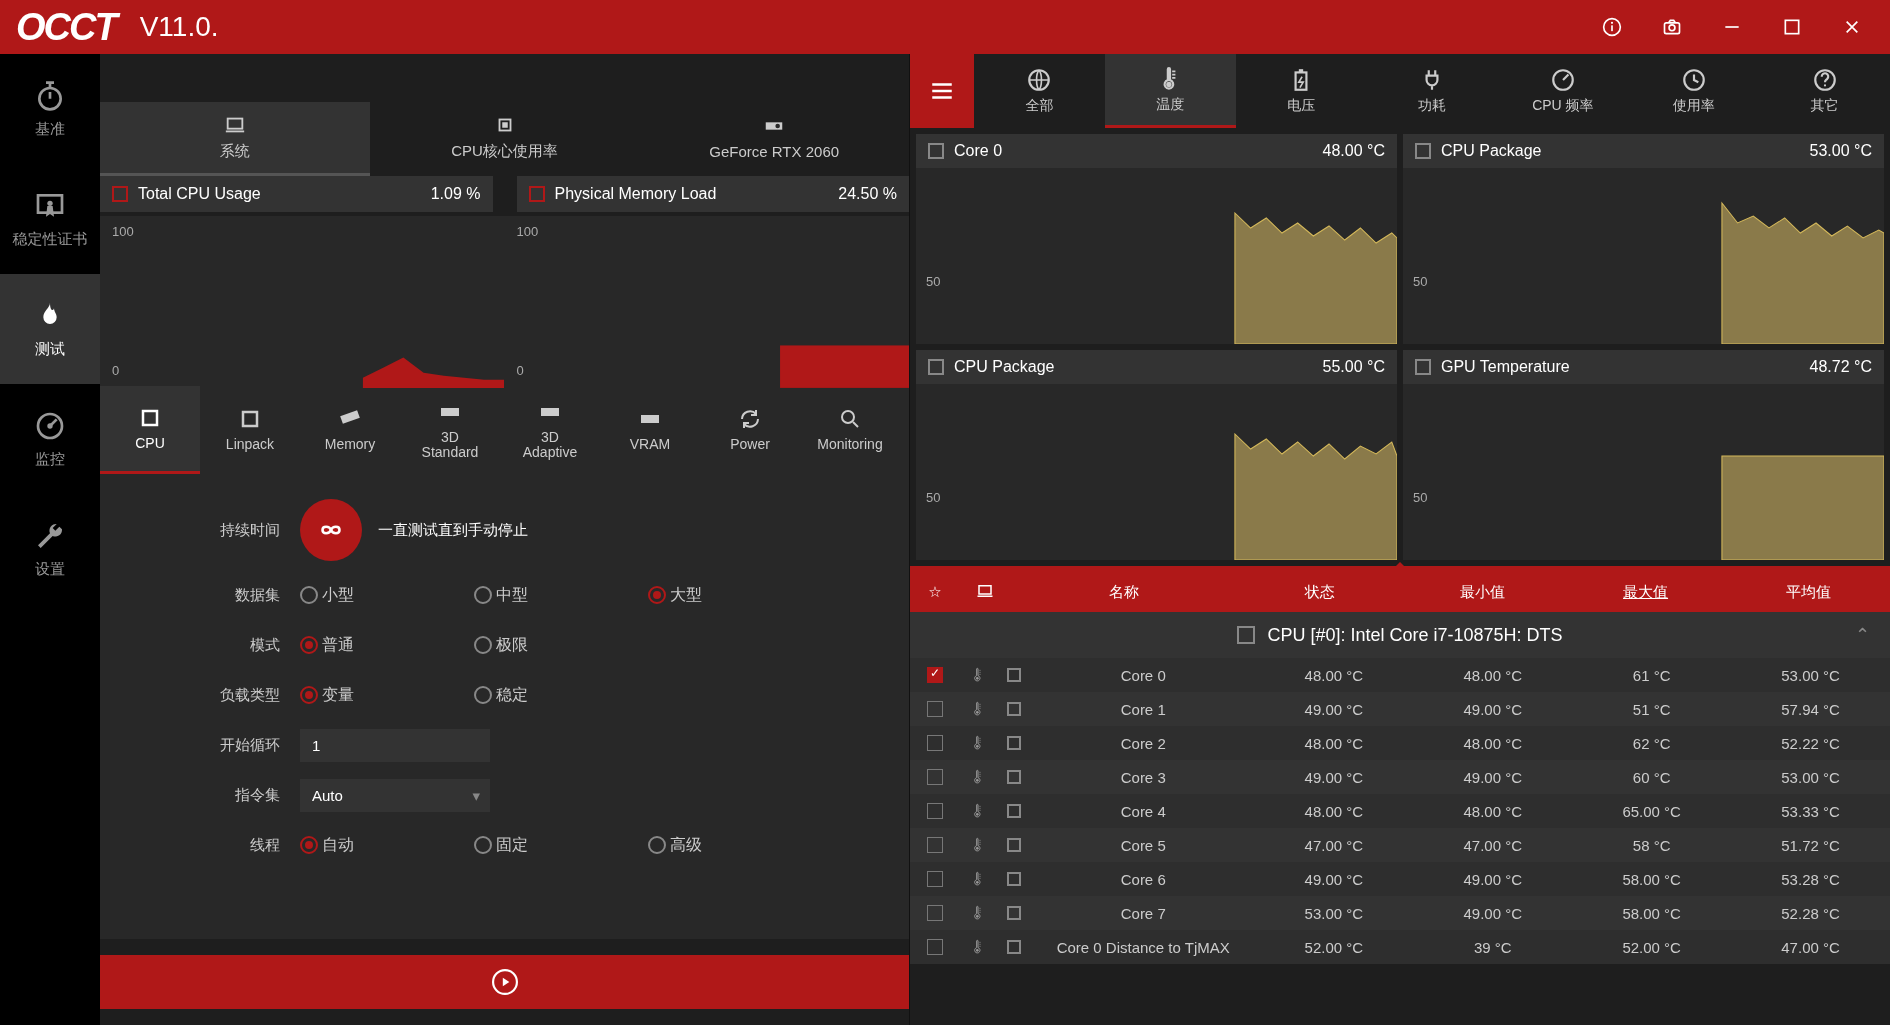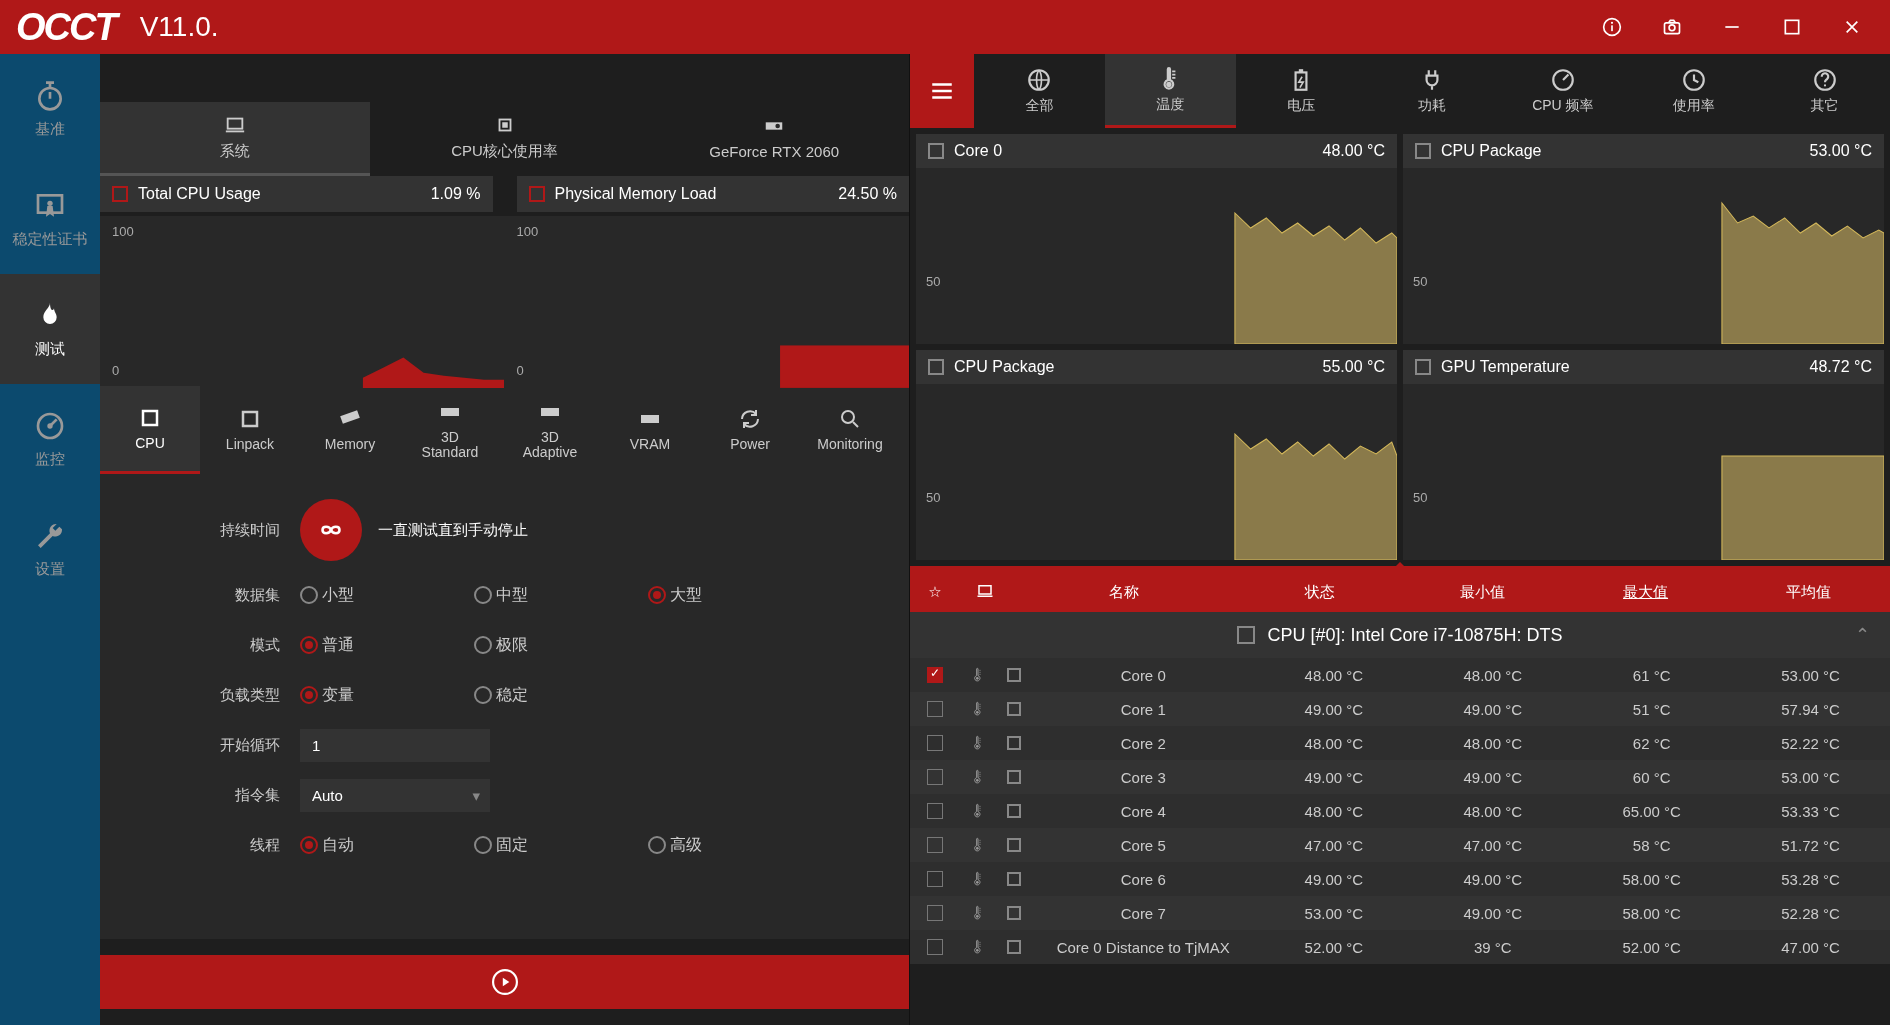--- a/index.html
+++ b/index.html
@@ -8,21 +8,21 @@
 .titlebar { height: 54px; background: #b01818; display: flex; align-items: center; padding: 0 8px; }
 .logo { font-family: Impact, sans-serif; font-size: 38px; font-weight: 900; letter-spacing: -2px; color: #fff; padding: 0 8px; font-style: italic; }
 .version { color: #fff; font-size: 28px; margin-left: 16px; font-weight: 300; }
 .tb-spacer { flex: 1; }
 .tb-btn { width: 60px; height: 54px; display: flex; align-items: center; justify-content: center; color: #fff; cursor: pointer; }
 .tb-btn svg { width: 20px; height: 20px; fill: #fff; }
 .tb-btn.close svg { width: 16px; height: 16px; }
 
 .main { display: flex; height: calc(100% - 54px); }
 
-.leftnav { width: 100px; background: #0c4a6e; display: flex; flex-direction: column; }
+.leftnav { width: 100px; background: #000000; display: flex; flex-direction: column; }
 .nav-item { height: 110px; display: flex; flex-direction: column; align-items: center; justify-content: center; color: #999; cursor: pointer; gap: 8px; }
 .nav-item.active { background: #333; color: #fff; }
 .nav-item svg { width: 32px; height: 32px; fill: currentColor; }
 .nav-item span { font-size: 15px; }
 
 .content { flex: 1; display: flex; }
 
 .left-panel { width: 810px; display: flex; flex-direction: column; border-right: 1px solid #111; }
 .right-panel { flex: 1; display: flex; flex-direction: column; }
 

